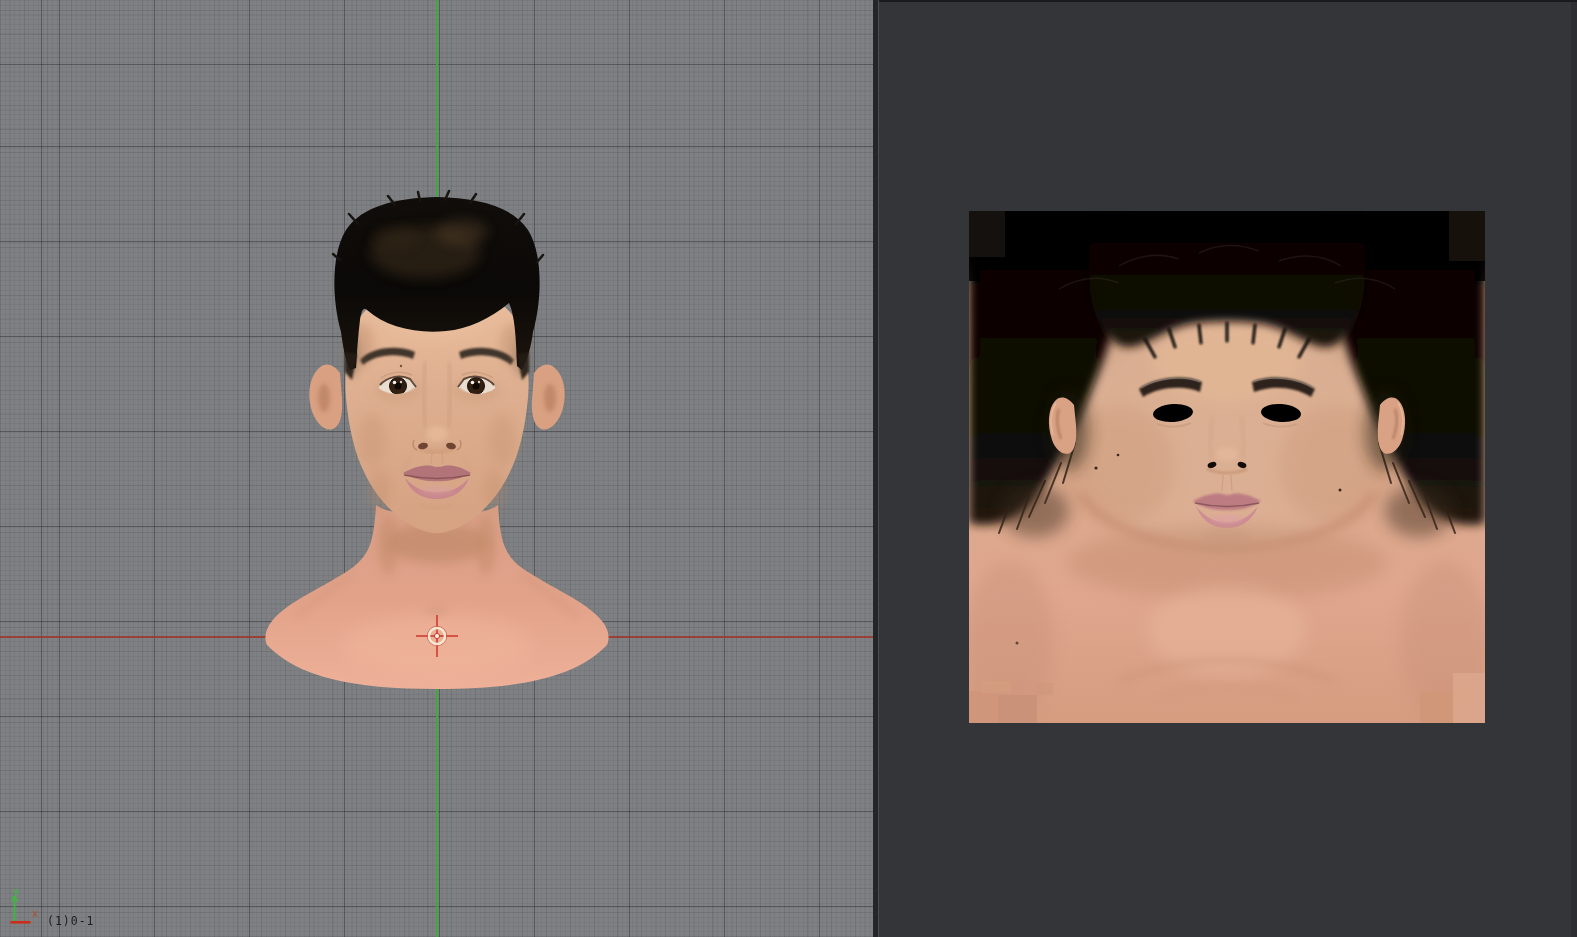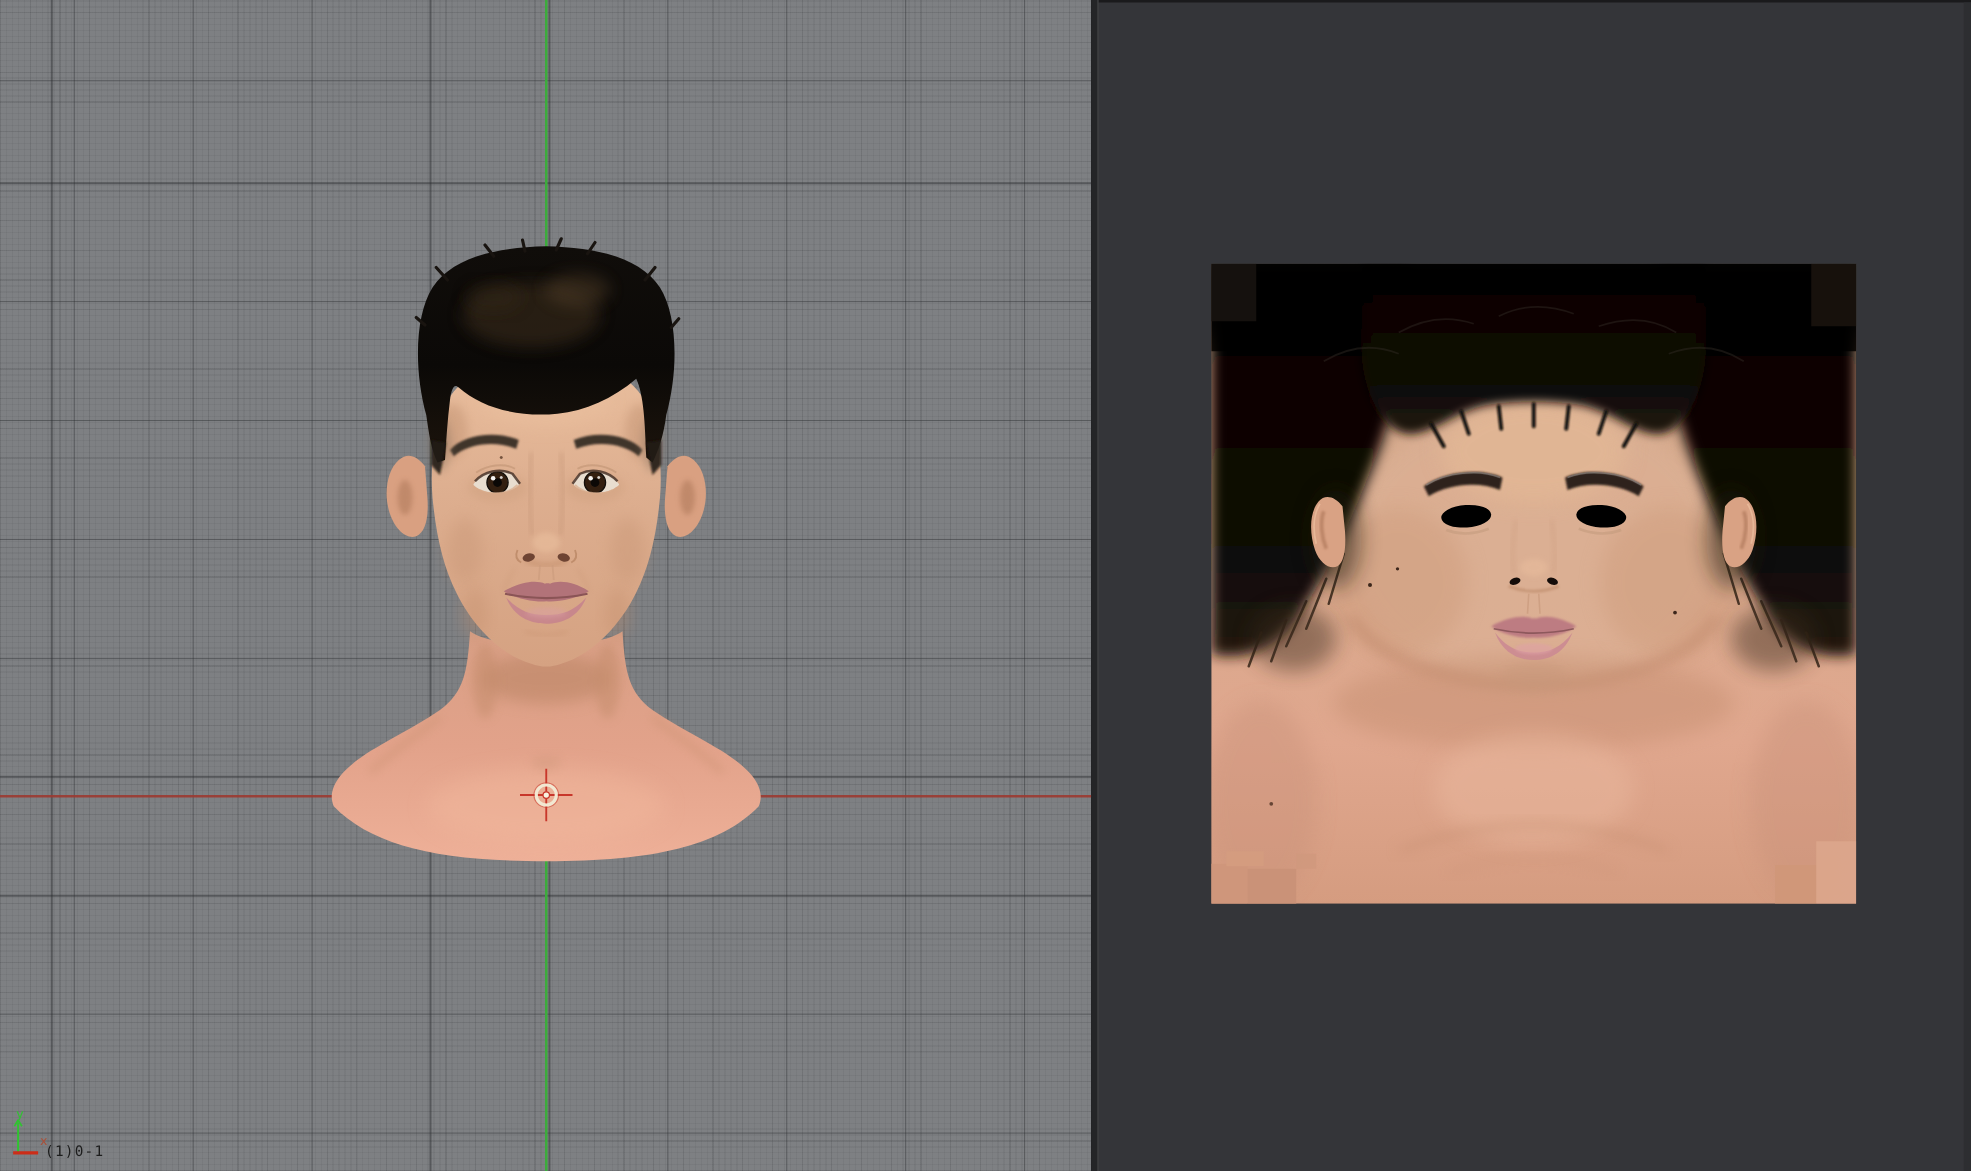--- a/index.html
+++ b/index.html
@@ -20,21 +20,21 @@
     background-position:59px 0, 0 65px, 0 0, 0 0, 0 0, 0 0;
   }
   .y-axis-line{position:absolute;left:436px;top:0;width:2px;height:937px;background:var(--axis-green);}
   .x-axis-line{position:absolute;left:0;top:636px;width:873px;height:2px;background:var(--axis-red);opacity:.9;}
   #head-model{position:absolute;left:0;top:0;}
   #cursor3d{position:absolute;left:413px;top:612px;}
   #gizmo{position:absolute;left:6px;top:886px;width:70px;height:46px;}
   #gizmo .y-label{position:absolute;left:7px;top:0;font-size:10px;line-height:12px;color:var(--gizmo-green);}
   #gizmo svg{position:absolute;left:0;top:6px;}
   #gizmo .x-label{position:absolute;left:26px;top:23px;font-size:10px;line-height:10px;color:var(--gizmo-x-label);}
-  #status-label{position:absolute;left:36px;top:914px;font-family:"DejaVu Sans Mono",monospace;font-size:11.5px;color:var(--status-text);letter-spacing:1px;}
+  #status-label{position:absolute;left:47px;top:914px;font-family:"DejaVu Sans Mono",monospace;font-size:11.5px;color:var(--status-text);letter-spacing:1px;}
 
   
   #divider{position:absolute;left:873px;top:0;width:5px;height:937px;background:var(--divider);border-right:1px solid #4b4c4e;}
 
   
   #texpanel{position:absolute;left:879px;top:0;width:698px;height:937px;background:var(--panel-bg);border-top:2px solid #1a1a1c;}
   #texpanel .right-edge{position:absolute;right:0;top:0;width:6px;height:937px;background:var(--panel-edge);}
   #uvtex{position:absolute;left:90px;top:209px;}
 </style>
 </head>

